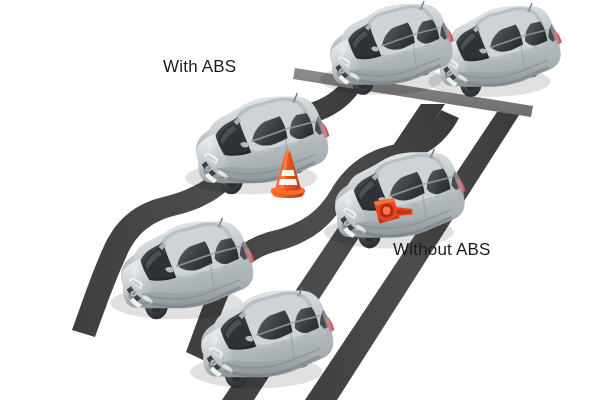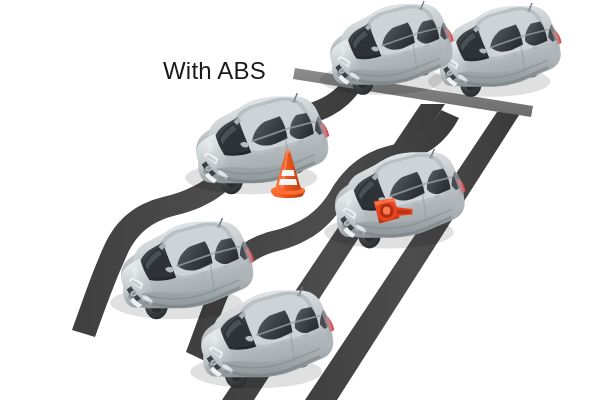--- a/index.html
+++ b/index.html
@@ -21,21 +21,21 @@
   #scene {
     position: absolute;
     inset: 0;
     width: 600px;
     height: 400px;
   }
   .label {
     position: absolute;
     font-family: "Liberation Sans", sans-serif;
     color: #1a1a1a;
-    font-size: 24px;
+    font-size: 17px;
     font-weight: 400;
     letter-spacing: 0.2px;
     white-space: nowrap;
     user-select: none;
   }
   #label-with-abs { left: 163px; top: 57px; }
   #label-without-abs { left: 393px; top: 240px; }
 </style>
 </head>
 <body>
@@ -351,14 +351,15 @@
       <use href="#carGlyph"></use>
     </g>
 
     <g transform="translate(188,286) scale(1.10)">
       <use href="#carGlyph"></use>
     </g>
   </svg>
 
   <div class="label" id="label-with-abs">With ABS</div>
 
+  <div class="label" id="label-without-abs">Without ABS</div>
 
 </div>
 
 </body></html>

